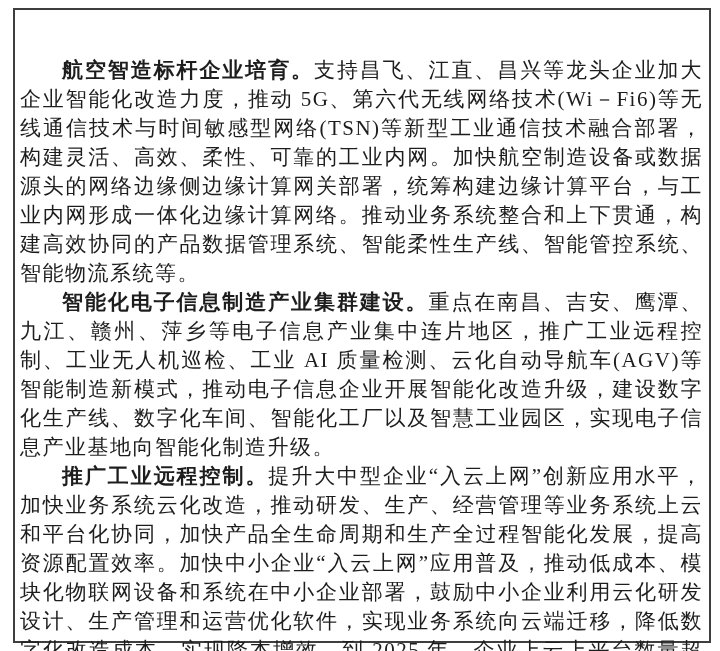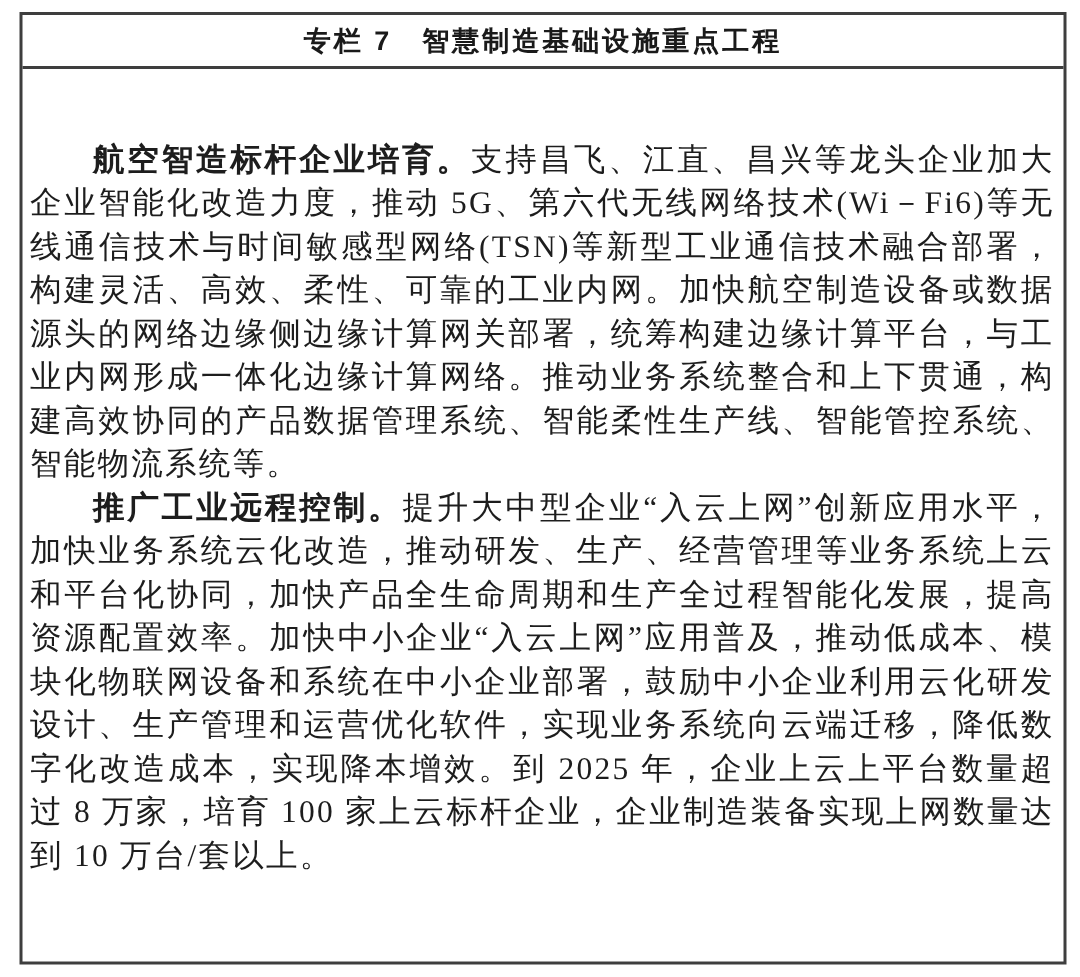--- a/index.html
+++ b/index.html
@@ -55,19 +55,19 @@
   }
   .para-lead {
     font-weight: 700;
   }
 </style>
 </head>
 <body>
 
 <div class="page">
   <div class="column-box">
-    <div class="column-title">专栏 7　智慧制造基础设施重点工程</div>
     <div class="column-body">
       <p><span class="para-lead">航空智造标杆企业培育。</span><span>支持昌飞、江直、昌兴等龙头企业加大企业智能化改造力度，推动 5G、第六代无线网络技术(Wi－Fi6)等无线通信技术与时间敏感型网络(TSN)等新型工业通信技术融合部署，构建灵活、高效、柔性、可靠的工业内网。加快航空制造设备或数据源头的网络边缘侧边缘计算网关部署，统筹构建边缘计算平台，与工业内网形成一体化边缘计算网络。推动业务系统整合和上下贯通，构建高效协同的产品数据管理系统、智能柔性生产线、智能管控系统、智能物流系统等。</span></p>
+      <p><span class="para-lead">智能化电子信息制造产业集群建设。</span><span>重点在南昌、吉安、鹰潭、九江、赣州、萍乡等电子信息产业集中连片地区，推广工业远程控制、工业无人机巡检、工业 AI 质量检测、云化自动导航车(AGV)等智能制造新模式，推动电子信息企业开展智能化改造升级，建设数字化生产线、数字化车间、智能化工厂以及智慧工业园区，实现电子信息产业基地向智能化制造升级。</span></p>
       <p><span class="para-lead">推广工业远程控制。</span><span>提升大中型企业“入云上网”创新应用水平，加快业务系统云化改造，推动研发、生产、经营管理等业务系统上云和平台化协同，加快产品全生命周期和生产全过程智能化发展，提高资源配置效率。加快中小企业“入云上网”应用普及，推动低成本、模块化物联网设备和系统在中小企业部署，鼓励中小企业利用云化研发设计、生产管理和运营优化软件，实现业务系统向云端迁移，降低数字化改造成本，实现降本增效。到 2025 年，企业上云上平台数量超过 8 万家，培育 100 家上云标杆企业，企业制造装备实现上网数量达到 10 万台/套以上。</span></p>
     </div>
   </div>
 </div>
 
 </body></html>

